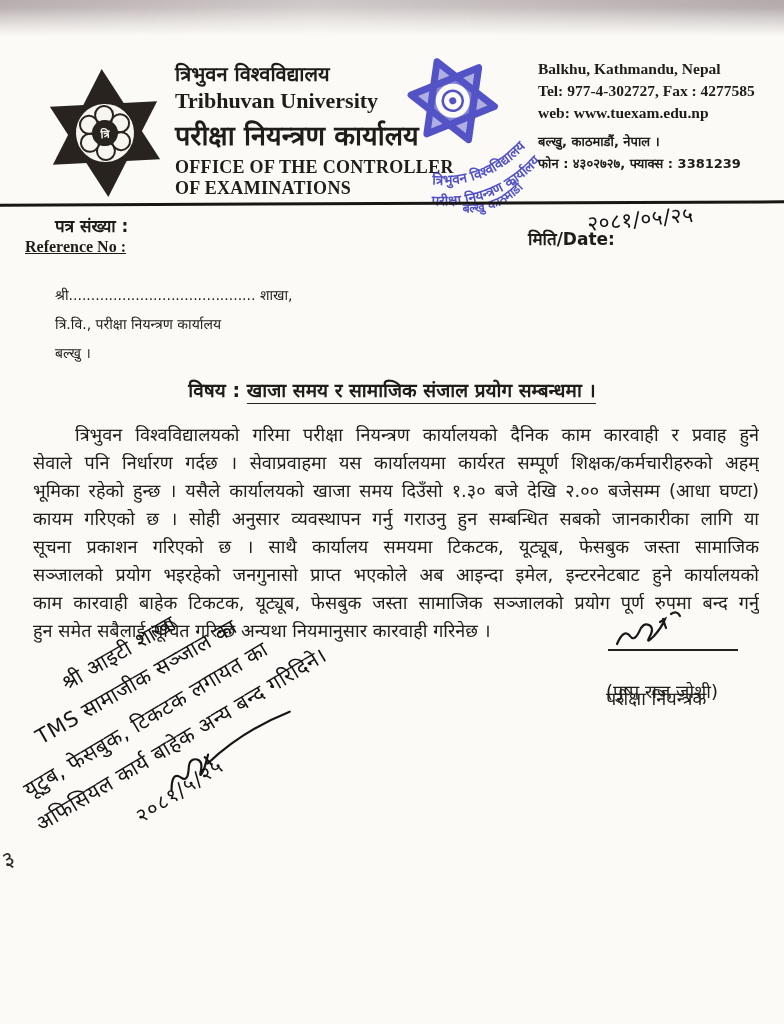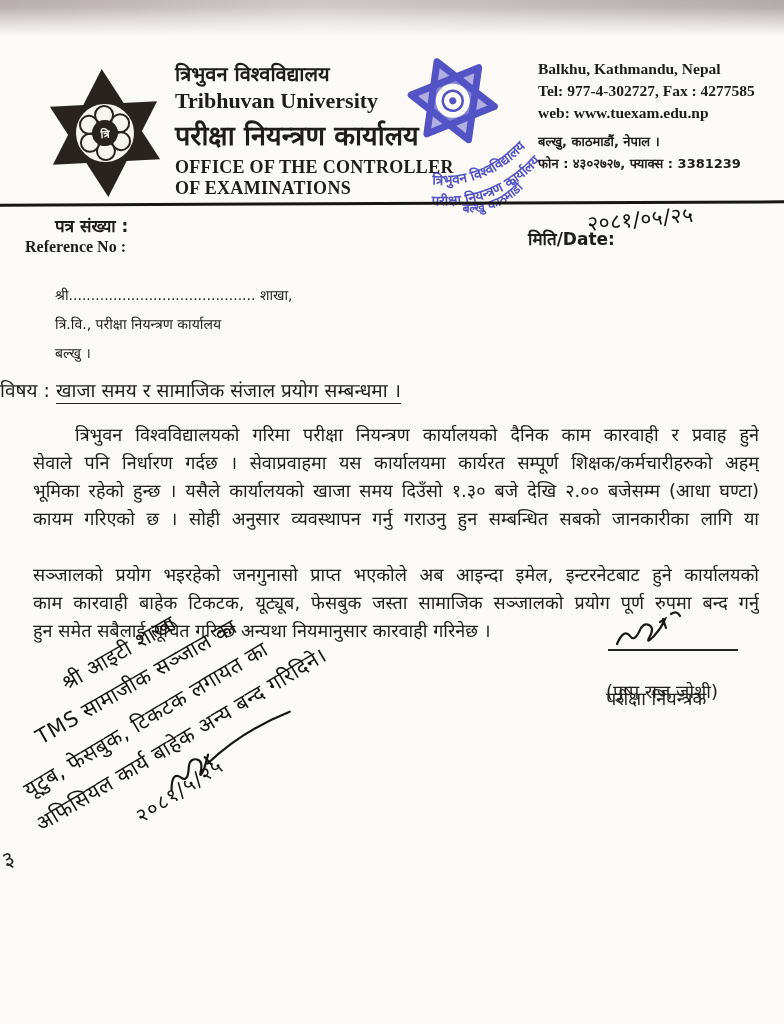--- a/index.html
+++ b/index.html
@@ -23,27 +23,27 @@
   .h-en1{font-family:"Liberation Serif",serif;font-size:22px;font-weight:700;margin-bottom:10px;}
   .h-np2{font-size:27px;font-weight:700;margin-bottom:8px;}
   .h-en2{font-family:"Liberation Serif",serif;font-size:18px;font-weight:700;letter-spacing:.3px;line-height:21px;}
   .contact{left:538px;top:58px;line-height:22px;}
   .c-en{font-family:"Liberation Serif",serif;font-size:15.5px;font-weight:700;}
   .c-np{font-size:13px;font-weight:600;}
   .c-gap{height:7px;}
   .rule{left:0;top:202px;width:784px;height:3px;background:#191715;transform:rotate(-0.25deg);}
   
   .ref-np{left:15px;top:214px;font-size:17px;font-weight:700;margin-left:40px;}
-  .ref-en{left:25px;top:238px;font-family:"Liberation Serif",serif;font-size:16px;font-weight:700;}
+  .ref-en{left:25px;top:238px;font-family:"Liberation Serif",serif;font-size:16px;font-weight:700;text-decoration:underline;}
   .date-label{left:528px;top:227px;font-size:17px;font-weight:700;}
   .date-value{left:586px;top:209px;font-size:21px;letter-spacing:1.5px;transform:rotate(-5deg);transform-origin:0 0;color:#161616;}
   
   .addressee{left:55px;top:281px;font-size:14px;line-height:29px;}
   
-  .subject{left:0;top:377px;width:784px;font-size:19px;font-weight:400;}
+  .subject{left:0;top:377px;width:784px;text-align:center;font-size:19px;font-weight:700;}
   .subject .underl{border-bottom:1.6px solid #24211e;padding-bottom:2px;}
   
   .body-line{left:33px;width:726px;height:28px;line-height:27.5px;font-size:18px;text-align:justify;text-align-last:justify;overflow:hidden;}
   .body-line.first{padding-left:42px;width:684px;}
   .body-line.last{text-align-last:left;}
   
   .sig-line{left:608px;top:649px;width:130px;height:2px;background:#24211e;}
   .sig-name{left:606px;top:655px;font-size:18px;margin-top:24px;}
   .sig-title{left:606px;top:686px;font-size:18px;}
   
@@ -137,20 +137,21 @@
   </div>
 
   <div class="abs subject">
     <span>विषय : </span><span class="underl">खाजा समय र सामाजिक संजाल प्रयोग सम्बन्धमा ।</span>
   </div>
 
   <div class="abs body-line first" style="top:421px;">त्रिभुवन विश्वविद्यालयको गरिमा परीक्षा नियन्त्रण कार्यालयको दैनिक काम कारवाही र प्रवाह हुने</div>
   <div class="abs body-line" style="top:449px;">सेवाले पनि निर्धारण गर्दछ । सेवाप्रवाहमा यस कार्यालयमा कार्यरत सम्पूर्ण शिक्षक/कर्मचारीहरुको अहम्</div>
   <div class="abs body-line" style="top:477px;">भूमिका रहेको हुन्छ । यसैले कार्यालयको खाजा समय दिउँसो १.३० बजे देखि २.०० बजेसम्म (आधा घण्टा)</div>
   <div class="abs body-line" style="top:505px;">कायम गरिएको छ । सोही अनुसार व्यवस्थापन गर्नु गराउनु हुन सम्बन्धित सबको जानकारीका लागि या</div>
+  <div class="abs body-line" style="top:533px;">सूचना प्रकाशन गरिएको छ । साथै कार्यालय समयमा टिकटक, यूट्यूब, फेसबुक जस्ता सामाजिक</div>
   <div class="abs body-line" style="top:561px;">सञ्जालको प्रयोग भइरहेको जनगुनासो प्राप्त भएकोले अब आइन्दा इमेल, इन्टरनेटबाट हुने कार्यालयको</div>
   <div class="abs body-line" style="top:589px;">काम कारवाही बाहेक टिकटक, यूट्यूब, फेसबुक जस्ता सामाजिक सञ्जालको प्रयोग पूर्ण रुपमा बन्द गर्नु</div>
   <div class="abs body-line last" style="top:617px;">हुन समेत सबैलाई सूचित गरिन्छ अन्यथा नियमानुसार कारवाही गरिनेछ ।</div>
 
   <svg class="abs" style="left:613px;top:606px;" width="75" height="46" viewBox="0 0 75 46">
     <path d="M4,38 q7,-16 13,-8 q4,6 9,-4 q4,-10 10,-7 q6,3 0,13 q-3,6 5,-2 q8,-9 11,-17 l-5,3 m3,-3 l3,9 m5,-14 q6,-4 9,2" fill="none" stroke="#191919" stroke-width="2.2" stroke-linecap="round"></path>
   </svg>
   <div class="abs sig-line"></div>
   <div class="abs sig-name">(पुष्प राज जोशी)</div>
   <div class="abs sig-title">परीक्षा नियन्त्रक</div>

